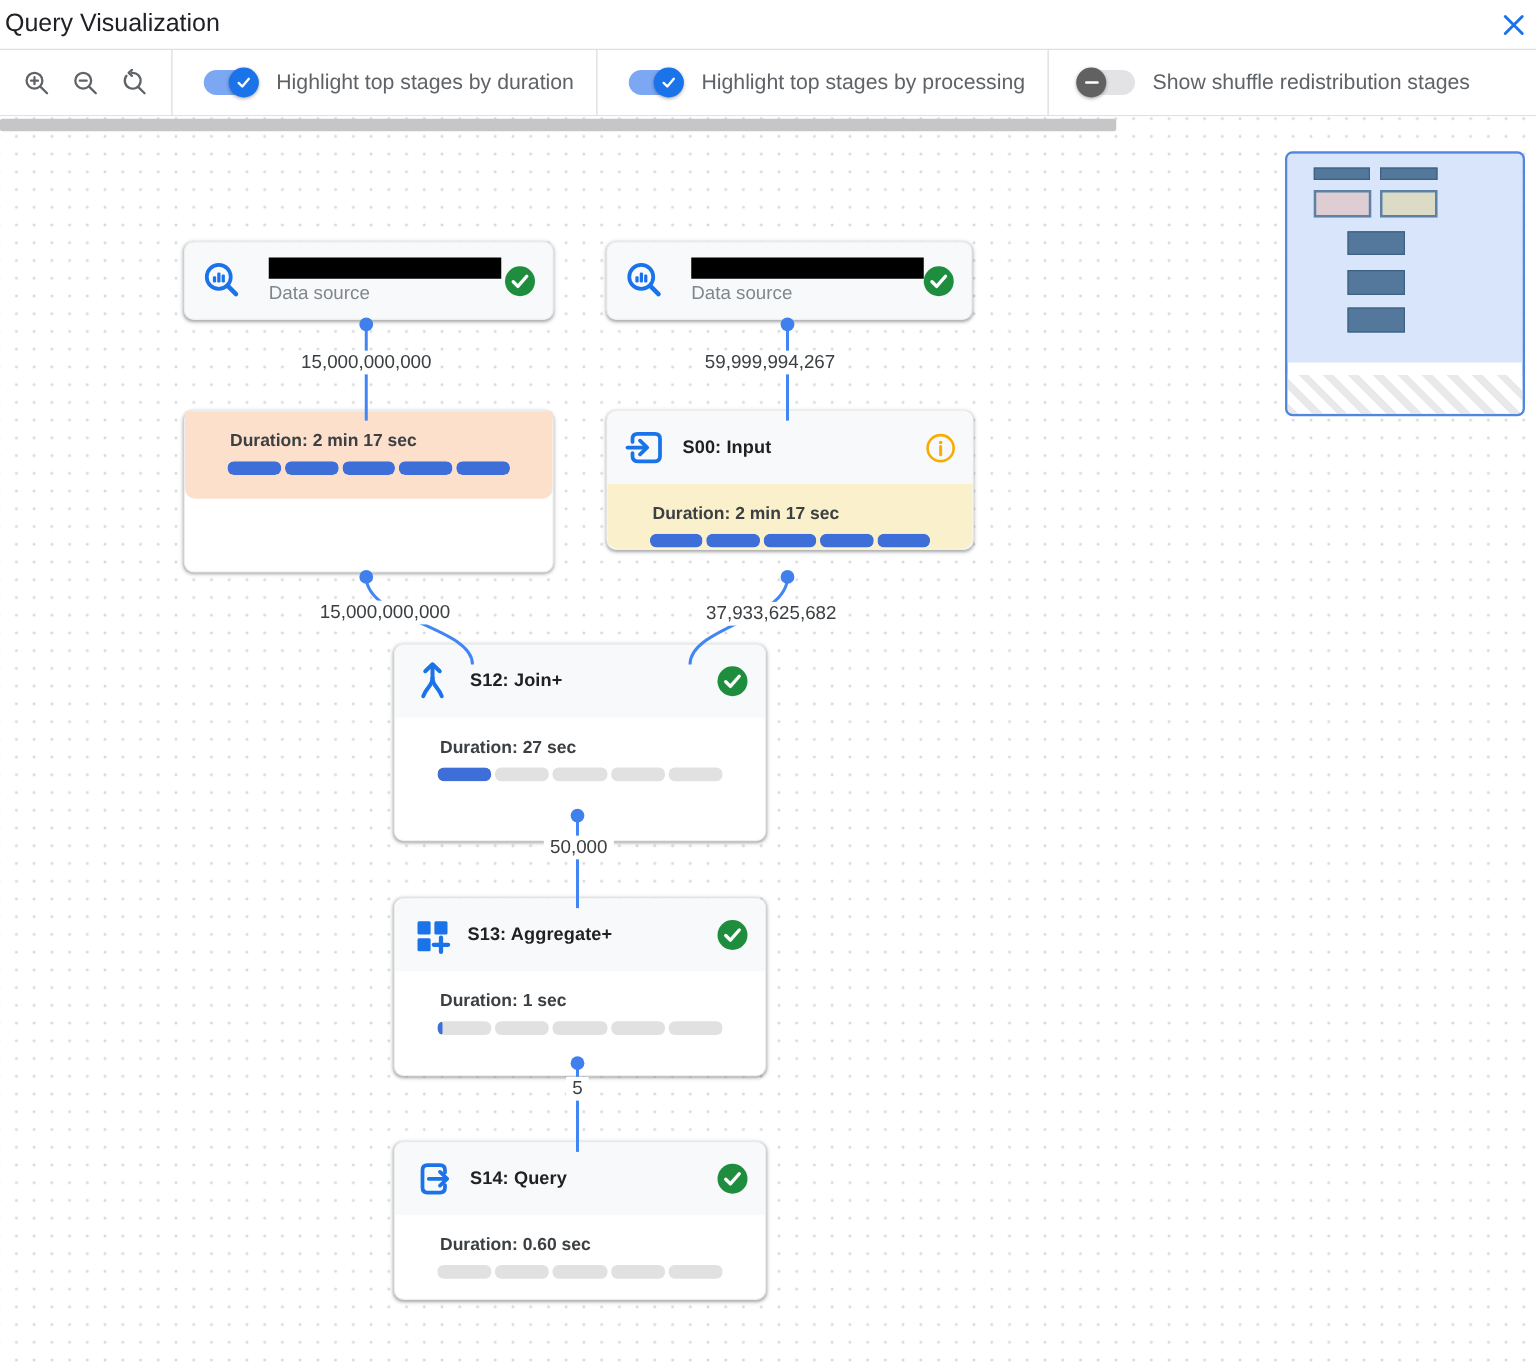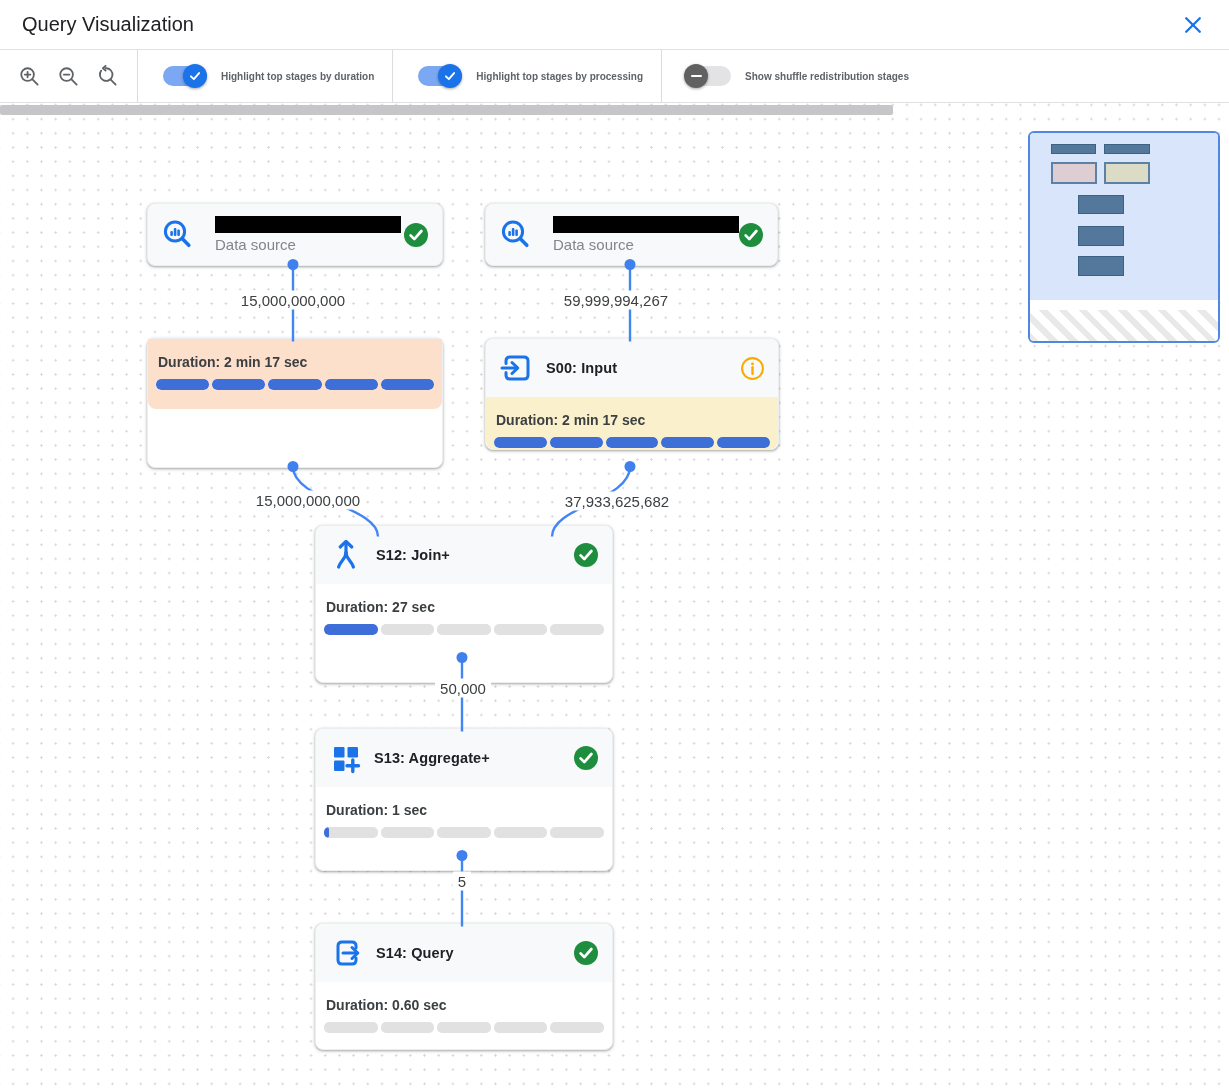--- a/index.html
+++ b/index.html
@@ -8,33 +8,33 @@
     --duration-highlight-bg:#fce0cc; --processing-highlight-bg:#faf0cb;
     --node-header-bg:#f8f9fa; --toggle-off-thumb:#616161;
     --minimap-bg:#d9e5fa; --minimap-node:#54789b;
   }
   *{box-sizing:border-box;margin:0;padding:0}
   html,body{width:1229px;height:1090px;overflow:hidden;background:#fff;
     font-family:"Liberation Sans",sans-serif;color:#202124;}
   .modal{width:1229px;height:1090px;display:flex;flex-direction:column;background:#fff}
 
   
-  .hdr{height:50px;flex:none;display:flex;align-items:center;justify-content:space-between;
-    padding:0 22px;border-bottom:1px solid #e0e0e0;background:#fff}
+  .hdr{height:40px;flex:none;display:flex;align-items:center;justify-content:space-between;
+    padding:0 4px;border-bottom:1px solid #e0e0e0;background:#fff}
   .hdr-title{font-size:20px;font-weight:400;color:#202124}
   .close-btn{width:28px;height:28px;display:flex;align-items:center;justify-content:center;cursor:pointer}
 
   
   .toolbar{height:53px;flex:none;display:flex;align-items:center;border-bottom:1px solid #e0e0e0;background:#fff}
   .tool-group{display:flex;align-items:center;height:100%}
   .zoom-group{gap:15px;padding:0 18px 0 17px}
   .tool-btn{width:24px;height:24px;display:flex;align-items:center;justify-content:center;cursor:pointer}
   .vdiv{width:1px;height:52px;background:#dadce0;flex:none}
   .toggle-group{gap:14px;padding:0 18px 0 22px}
-  .tg-label{font-size:10px;font-weight:700;color:#5f6368;white-space:nowrap}
+  .tg-label{font-size:17px;font-weight:400;color:#5f6368;white-space:nowrap}
   .switch{position:relative;width:47px;height:24px;flex:none;cursor:pointer}
   .switch .track{position:absolute;top:2px;width:44px;height:20px;border-radius:10px}
   .switch .thumb{position:absolute;top:0;width:24px;height:24px;border-radius:50%;
     display:flex;align-items:center;justify-content:center;box-shadow:0 1px 3px rgba(0,0,0,.35)}
   .switch.on .track{left:3px;background:#7ba7f3}
   .switch.on .thumb{right:0;background:var(--accent-blue)}
   .switch.off .track{left:3px;background:#e3e3e6}
   .switch.off .thumb{left:0;background:var(--toggle-off-thumb)}
   .thumb .dash{width:11px;height:2.6px;background:#fff;border-radius:2px}
 
@@ -48,21 +48,21 @@
   .node{position:absolute;border-radius:8px;background:#fff;z-index:3;cursor:pointer;
     box-shadow:0 1px 2px rgba(60,64,67,.3),0 1px 3px 1px rgba(60,64,67,.15);border:1px solid #eceef0}
   .ds-node{display:flex;padding:12px 13px;gap:21px;background:var(--node-header-bg)}
   .ds-mid{flex:1;display:flex;flex-direction:column;gap:3px;min-width:0}
   .redact{height:23px;width:186px;background:#000}
   .ds-sub{font-size:15px;color:#80868b}
   .stage-hd{height:58px;display:flex;align-items:center;gap:13px;padding:0 13px;
     background:var(--node-header-bg);border-radius:8px 8px 0 0}
   .stage-title{flex:1;font-size:14.5px;font-weight:700;color:#202124;letter-spacing:.1px}
   .nicon{flex:none;display:flex;align-items:center;justify-content:center}
-  .stage-bd{padding:12px 8px 0;border-radius:0 0 8px 8px;height:calc(100% - 58px)}
+  .stage-bd{padding:12px 34px 0;border-radius:0 0 8px 8px;height:calc(100% - 58px)}
   .stage-bd.hl-duration{background:var(--duration-highlight-bg)}
   .stage-bd.hl-processing{background:var(--processing-highlight-bg)}
   .dur-label{font-size:14px;font-weight:700;color:#3c4043;margin:3px 0 9px 2px}
   .pbar{display:flex;gap:3px;height:11px}
   .pbar .seg{flex:1;background:#e1e1e1;border-radius:5px;overflow:hidden}
   .stage-bd.hl-duration .seg,.stage-bd.hl-processing .seg{background:rgba(255,255,255,.45)}
   .pbar .seg-fill{height:100%;background:var(--progress-blue);border-radius:5px}
 
   
   .edges{position:absolute;left:0;top:0;width:100%;height:100%;z-index:4;pointer-events:none}

